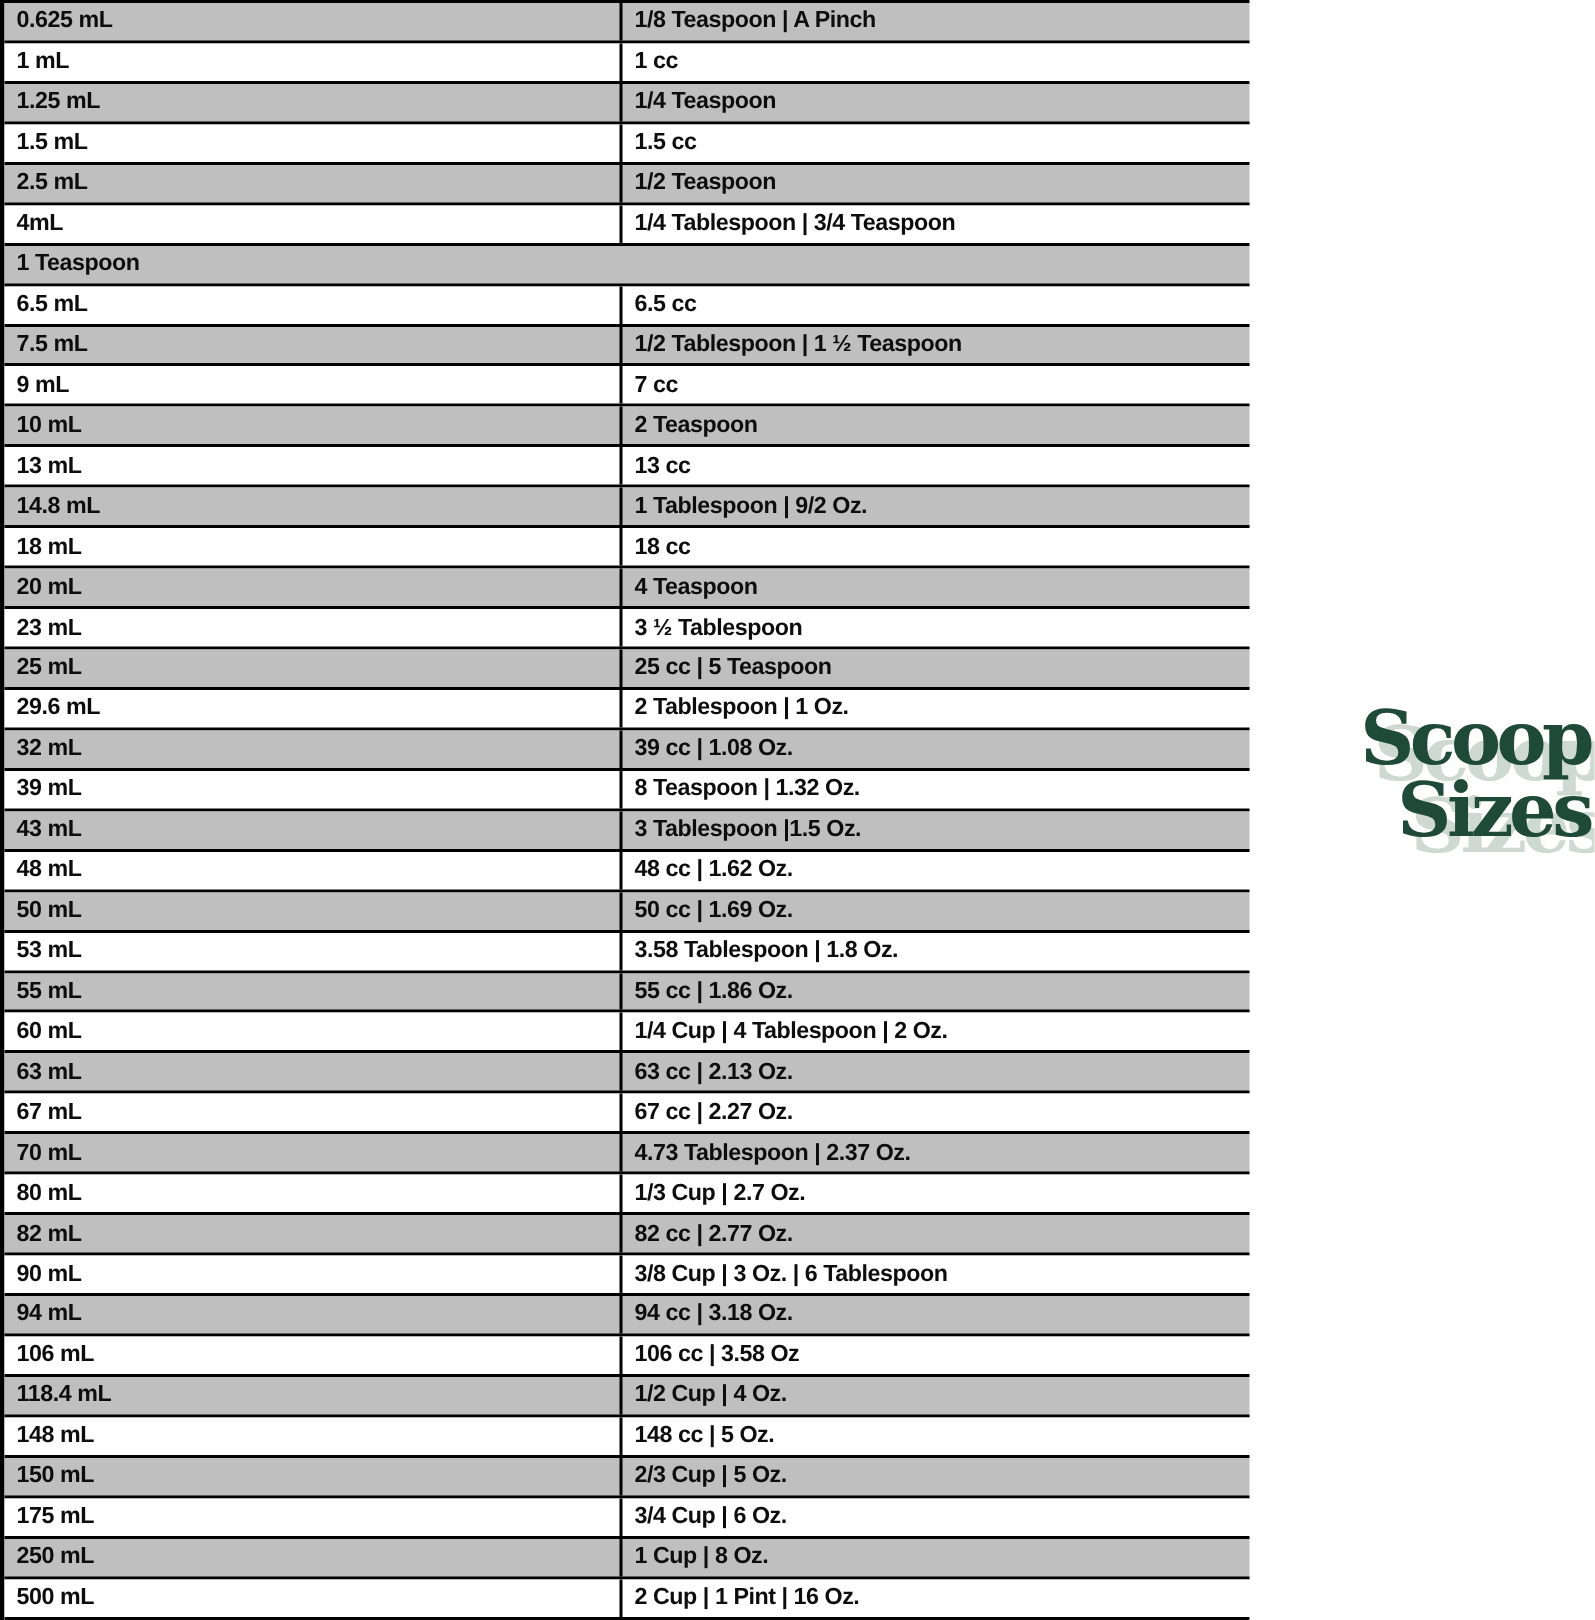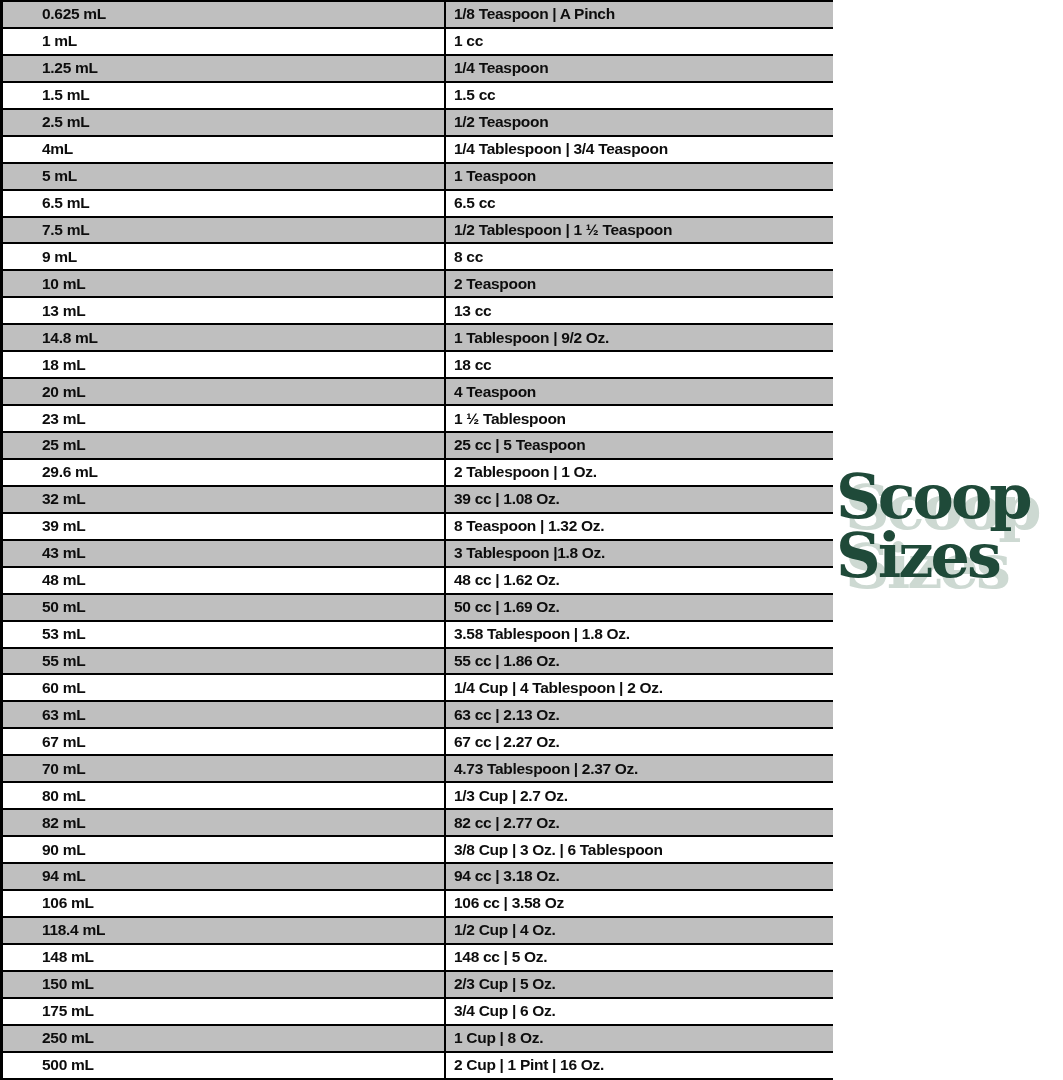--- a/index.html
+++ b/index.html
@@ -27,21 +27,20 @@
     border-top: 2px solid var(--border-black);
     border-left: 3px solid var(--border-black);
     display: flex;
     flex-direction: column;
   }
   .row {
     display: flex;
     height: calc((1080px - 2px) / 40);
     border-bottom: 2px solid var(--border-black);
     background: var(--row-white);
-    padding-left: 31px;
   }
   .row.alt { background: var(--row-gray); }
   .cell {
     display: flex;
     align-items: center;
     font-size: 15.5px;
     font-weight: 700;
     letter-spacing: -0.3px;
     color: var(--text-black);
     white-space: nowrap;
@@ -56,24 +55,24 @@
     flex: 1;
     padding-left: 8px;
     text-align: center;
   }
 
   
   .logo {
     position: absolute;
     left: 836px; top: 468px;
     width: 224px;
-    text-align: left;
+    text-align: right;
     font-family: "DejaVu Serif", serif;
     font-weight: bold;
-    font-size: 62px;
+    font-size: 50px;
     line-height: 0.95;
     letter-spacing: -3px;
     color: var(--logo-green);
   }
   .logo-line {
     display: block;
     text-shadow: 9px 11px 0 var(--logo-shadow);
   }
 </style>
 </head>
@@ -100,34 +99,33 @@
       </div>
       <div class="row alt">
         <div class="cell cell-ml">2.5 mL</div>
         <div class="cell cell-eq">1/2 Teaspoon</div>
       </div>
       <div class="row">
         <div class="cell cell-ml">4mL</div>
         <div class="cell cell-eq">1/4 Tablespoon | 3/4 Teaspoon</div>
       </div>
       <div class="row alt">
-        <div class="cell cell-ml">5 mL</div>
         <div class="cell cell-eq">1 Teaspoon</div>
       </div>
       <div class="row">
         <div class="cell cell-ml">6.5 mL</div>
         <div class="cell cell-eq">6.5 cc</div>
       </div>
       <div class="row alt">
         <div class="cell cell-ml">7.5 mL</div>
         <div class="cell cell-eq">1/2 Tablespoon | 1 ½ Teaspoon</div>
       </div>
       <div class="row">
         <div class="cell cell-ml">9 mL</div>
-        <div class="cell cell-eq">8 cc</div>
+        <div class="cell cell-eq">7 cc</div>
       </div>
       <div class="row alt">
         <div class="cell cell-ml">10 mL</div>
         <div class="cell cell-eq">2 Teaspoon</div>
       </div>
       <div class="row">
         <div class="cell cell-ml">13 mL</div>
         <div class="cell cell-eq">13 cc</div>
       </div>
       <div class="row alt">
@@ -137,41 +135,41 @@
       <div class="row">
         <div class="cell cell-ml">18 mL</div>
         <div class="cell cell-eq">18 cc</div>
       </div>
       <div class="row alt">
         <div class="cell cell-ml">20 mL</div>
         <div class="cell cell-eq">4 Teaspoon</div>
       </div>
       <div class="row">
         <div class="cell cell-ml">23 mL</div>
-        <div class="cell cell-eq">1 ½ Tablespoon</div>
+        <div class="cell cell-eq">3 ½ Tablespoon</div>
       </div>
       <div class="row alt">
         <div class="cell cell-ml">25 mL</div>
         <div class="cell cell-eq">25 cc | 5 Teaspoon</div>
       </div>
       <div class="row">
         <div class="cell cell-ml">29.6 mL</div>
         <div class="cell cell-eq">2 Tablespoon | 1 Oz.</div>
       </div>
       <div class="row alt">
         <div class="cell cell-ml">32 mL</div>
         <div class="cell cell-eq">39 cc | 1.08 Oz.</div>
       </div>
       <div class="row">
         <div class="cell cell-ml">39 mL</div>
         <div class="cell cell-eq">8 Teaspoon | 1.32 Oz.</div>
       </div>
       <div class="row alt">
         <div class="cell cell-ml">43 mL</div>
-        <div class="cell cell-eq">3 Tablespoon |1.8 Oz.</div>
+        <div class="cell cell-eq">3 Tablespoon |1.5 Oz.</div>
       </div>
       <div class="row">
         <div class="cell cell-ml">48 mL</div>
         <div class="cell cell-eq">48 cc | 1.62 Oz.</div>
       </div>
       <div class="row alt">
         <div class="cell cell-ml">50 mL</div>
         <div class="cell cell-eq">50 cc | 1.69 Oz.</div>
       </div>
       <div class="row">

